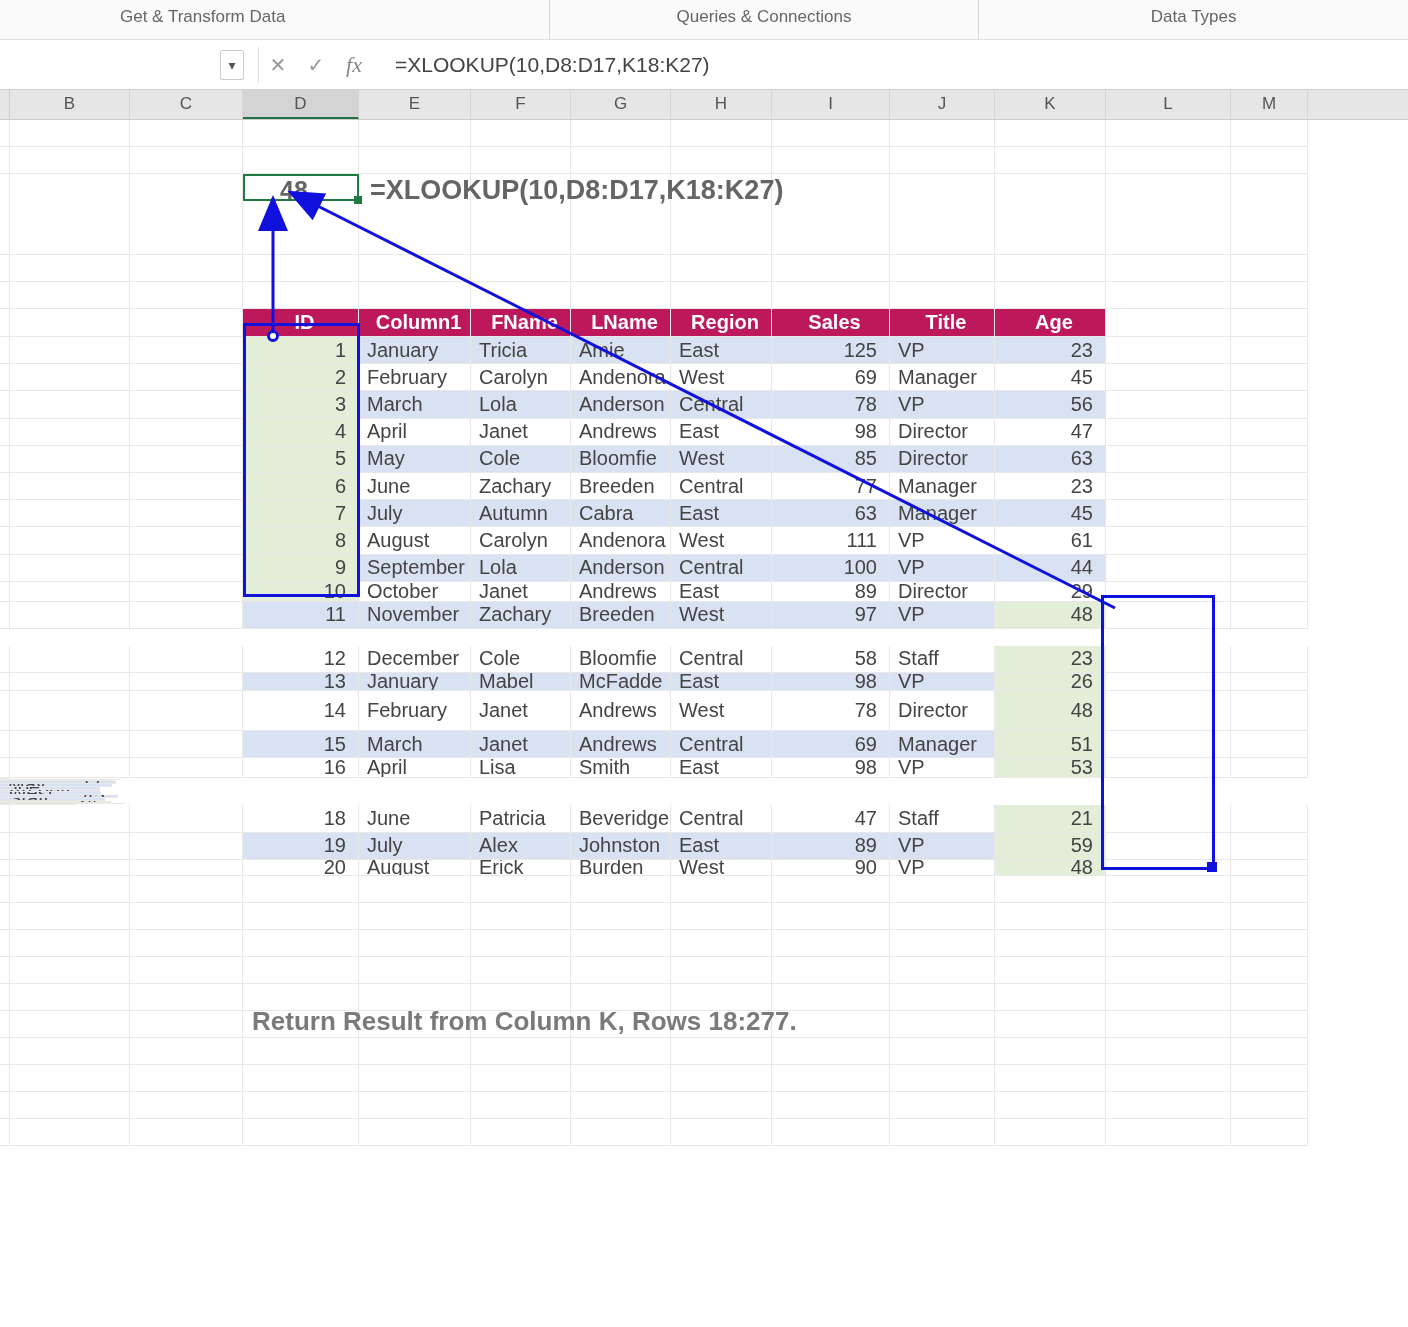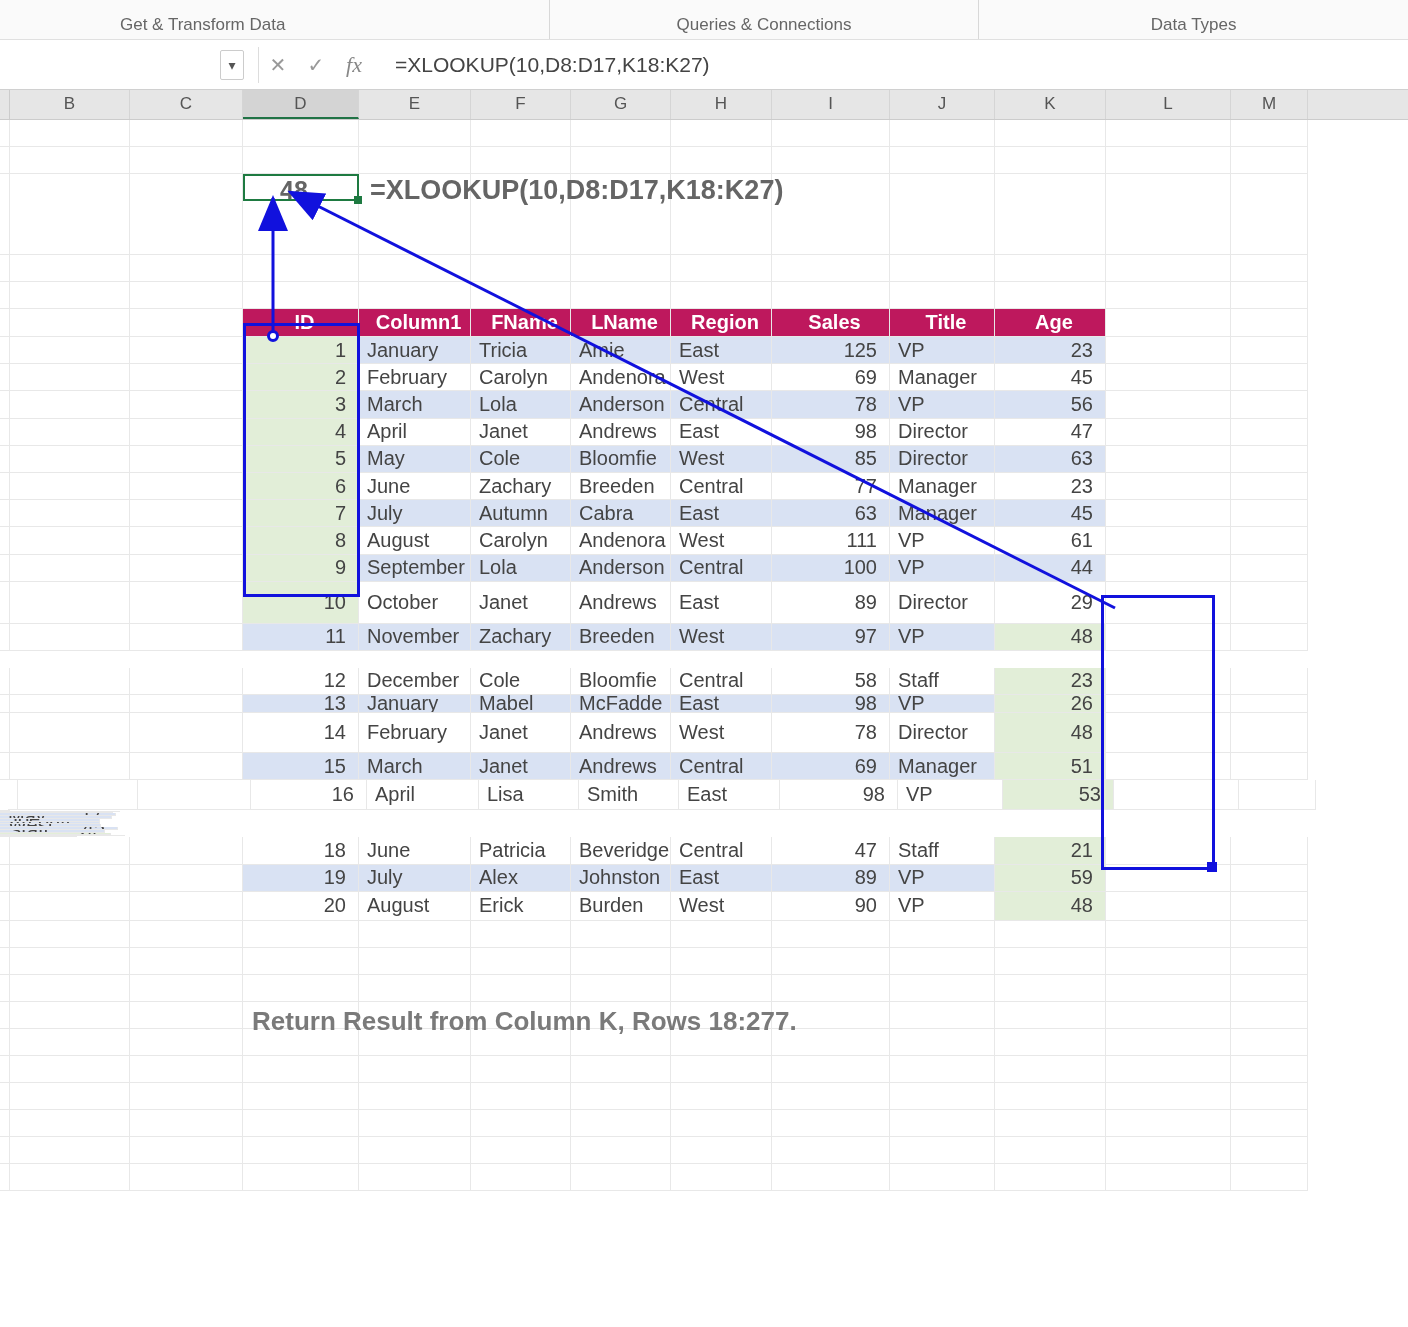--- a/index.html
+++ b/index.html
@@ -16,21 +16,21 @@
       display: flex;
       height: 40px;
       border-bottom: 1px solid #e0e0e0;
       background: #fafafa;
     }
     .ribbon-group {
       flex: 1;
       text-align: center;
       font-size: 17px;
       color: #666;
-      padding-top: 15px;
+      padding-top: 7px;
       border-right: 1px solid #d8d8d8;
     }
     .ribbon-group:last-child { border-right: none; }
     .ribbon-group.left { text-align: left; padding-left: 120px; }
 
     .formula-bar {
       display: flex;
       align-items: center;
       height: 50px;
       border-bottom: 1px solid #d0d0d0;
@@ -454,21 +454,21 @@
         <div class="cell w-E tcell">September</div>
         <div class="cell w-F tcell">Lola</div>
         <div class="cell w-G tcell">Anderson</div>
         <div class="cell w-H tcell">Central</div>
         <div class="cell w-I tcell num">100</div>
         <div class="cell w-J tcell">VP</div>
         <div class="cell w-K tcell num">44</div>
         <div class="cell w-L"></div>
         <div class="cell w-M"></div>
       </div>
-      <div class="cell-row even-row" style="height: 42px;">
+      <div class="cell-row even-row" style="height: 20px;">
         <div class="cell w-rh"></div>
         <div class="cell w-B"></div>
         <div class="cell w-C"></div>
         <div class="cell w-D tcell num id-hl">10</div>
         <div class="cell w-E tcell">October</div>
         <div class="cell w-F tcell">Janet</div>
         <div class="cell w-G tcell">Andrews</div>
         <div class="cell w-H tcell">East</div>
         <div class="cell w-I tcell num">89</div>
         <div class="cell w-J tcell">Director</div>
@@ -544,21 +544,21 @@
         <div class="cell w-E tcell">March</div>
         <div class="cell w-F tcell">Janet</div>
         <div class="cell w-G tcell">Andrews</div>
         <div class="cell w-H tcell">Central</div>
         <div class="cell w-I tcell num">69</div>
         <div class="cell w-J tcell">Manager</div>
         <div class="cell w-K tcell num age-hl">51</div>
         <div class="cell w-L"></div>
         <div class="cell w-M"></div>
       </div>
-      <div class="cell-row even-row" style="height: 30px; padding-left: 8px;">
+      <div class="cell-row even-row" style="height: 20px;">
         <div class="cell w-rh"></div>
         <div class="cell w-B"></div>
         <div class="cell w-C"></div>
         <div class="cell w-D tcell num">16</div>
         <div class="cell w-E tcell">April</div>
         <div class="cell w-F tcell">Lisa</div>
         <div class="cell w-G tcell">Smith</div>
         <div class="cell w-H tcell">East</div>
         <div class="cell w-I tcell num">98</div>
         <div class="cell w-J tcell">VP</div>
@@ -604,21 +604,21 @@
         <div class="cell w-E tcell">July</div>
         <div class="cell w-F tcell">Alex</div>
         <div class="cell w-G tcell">Johnston</div>
         <div class="cell w-H tcell">East</div>
         <div class="cell w-I tcell num">89</div>
         <div class="cell w-J tcell">VP</div>
         <div class="cell w-K tcell num age-hl">59</div>
         <div class="cell w-L"></div>
         <div class="cell w-M"></div>
       </div>
-      <div class="cell-row even-row" style="height: 29px;">
+      <div class="cell-row even-row" style="height: 16px;">
         <div class="cell w-rh"></div>
         <div class="cell w-B"></div>
         <div class="cell w-C"></div>
         <div class="cell w-D tcell num">20</div>
         <div class="cell w-E tcell">August</div>
         <div class="cell w-F tcell">Erick</div>
         <div class="cell w-G tcell">Burden</div>
         <div class="cell w-H tcell">West</div>
         <div class="cell w-I tcell num">90</div>
         <div class="cell w-J tcell">VP</div>

